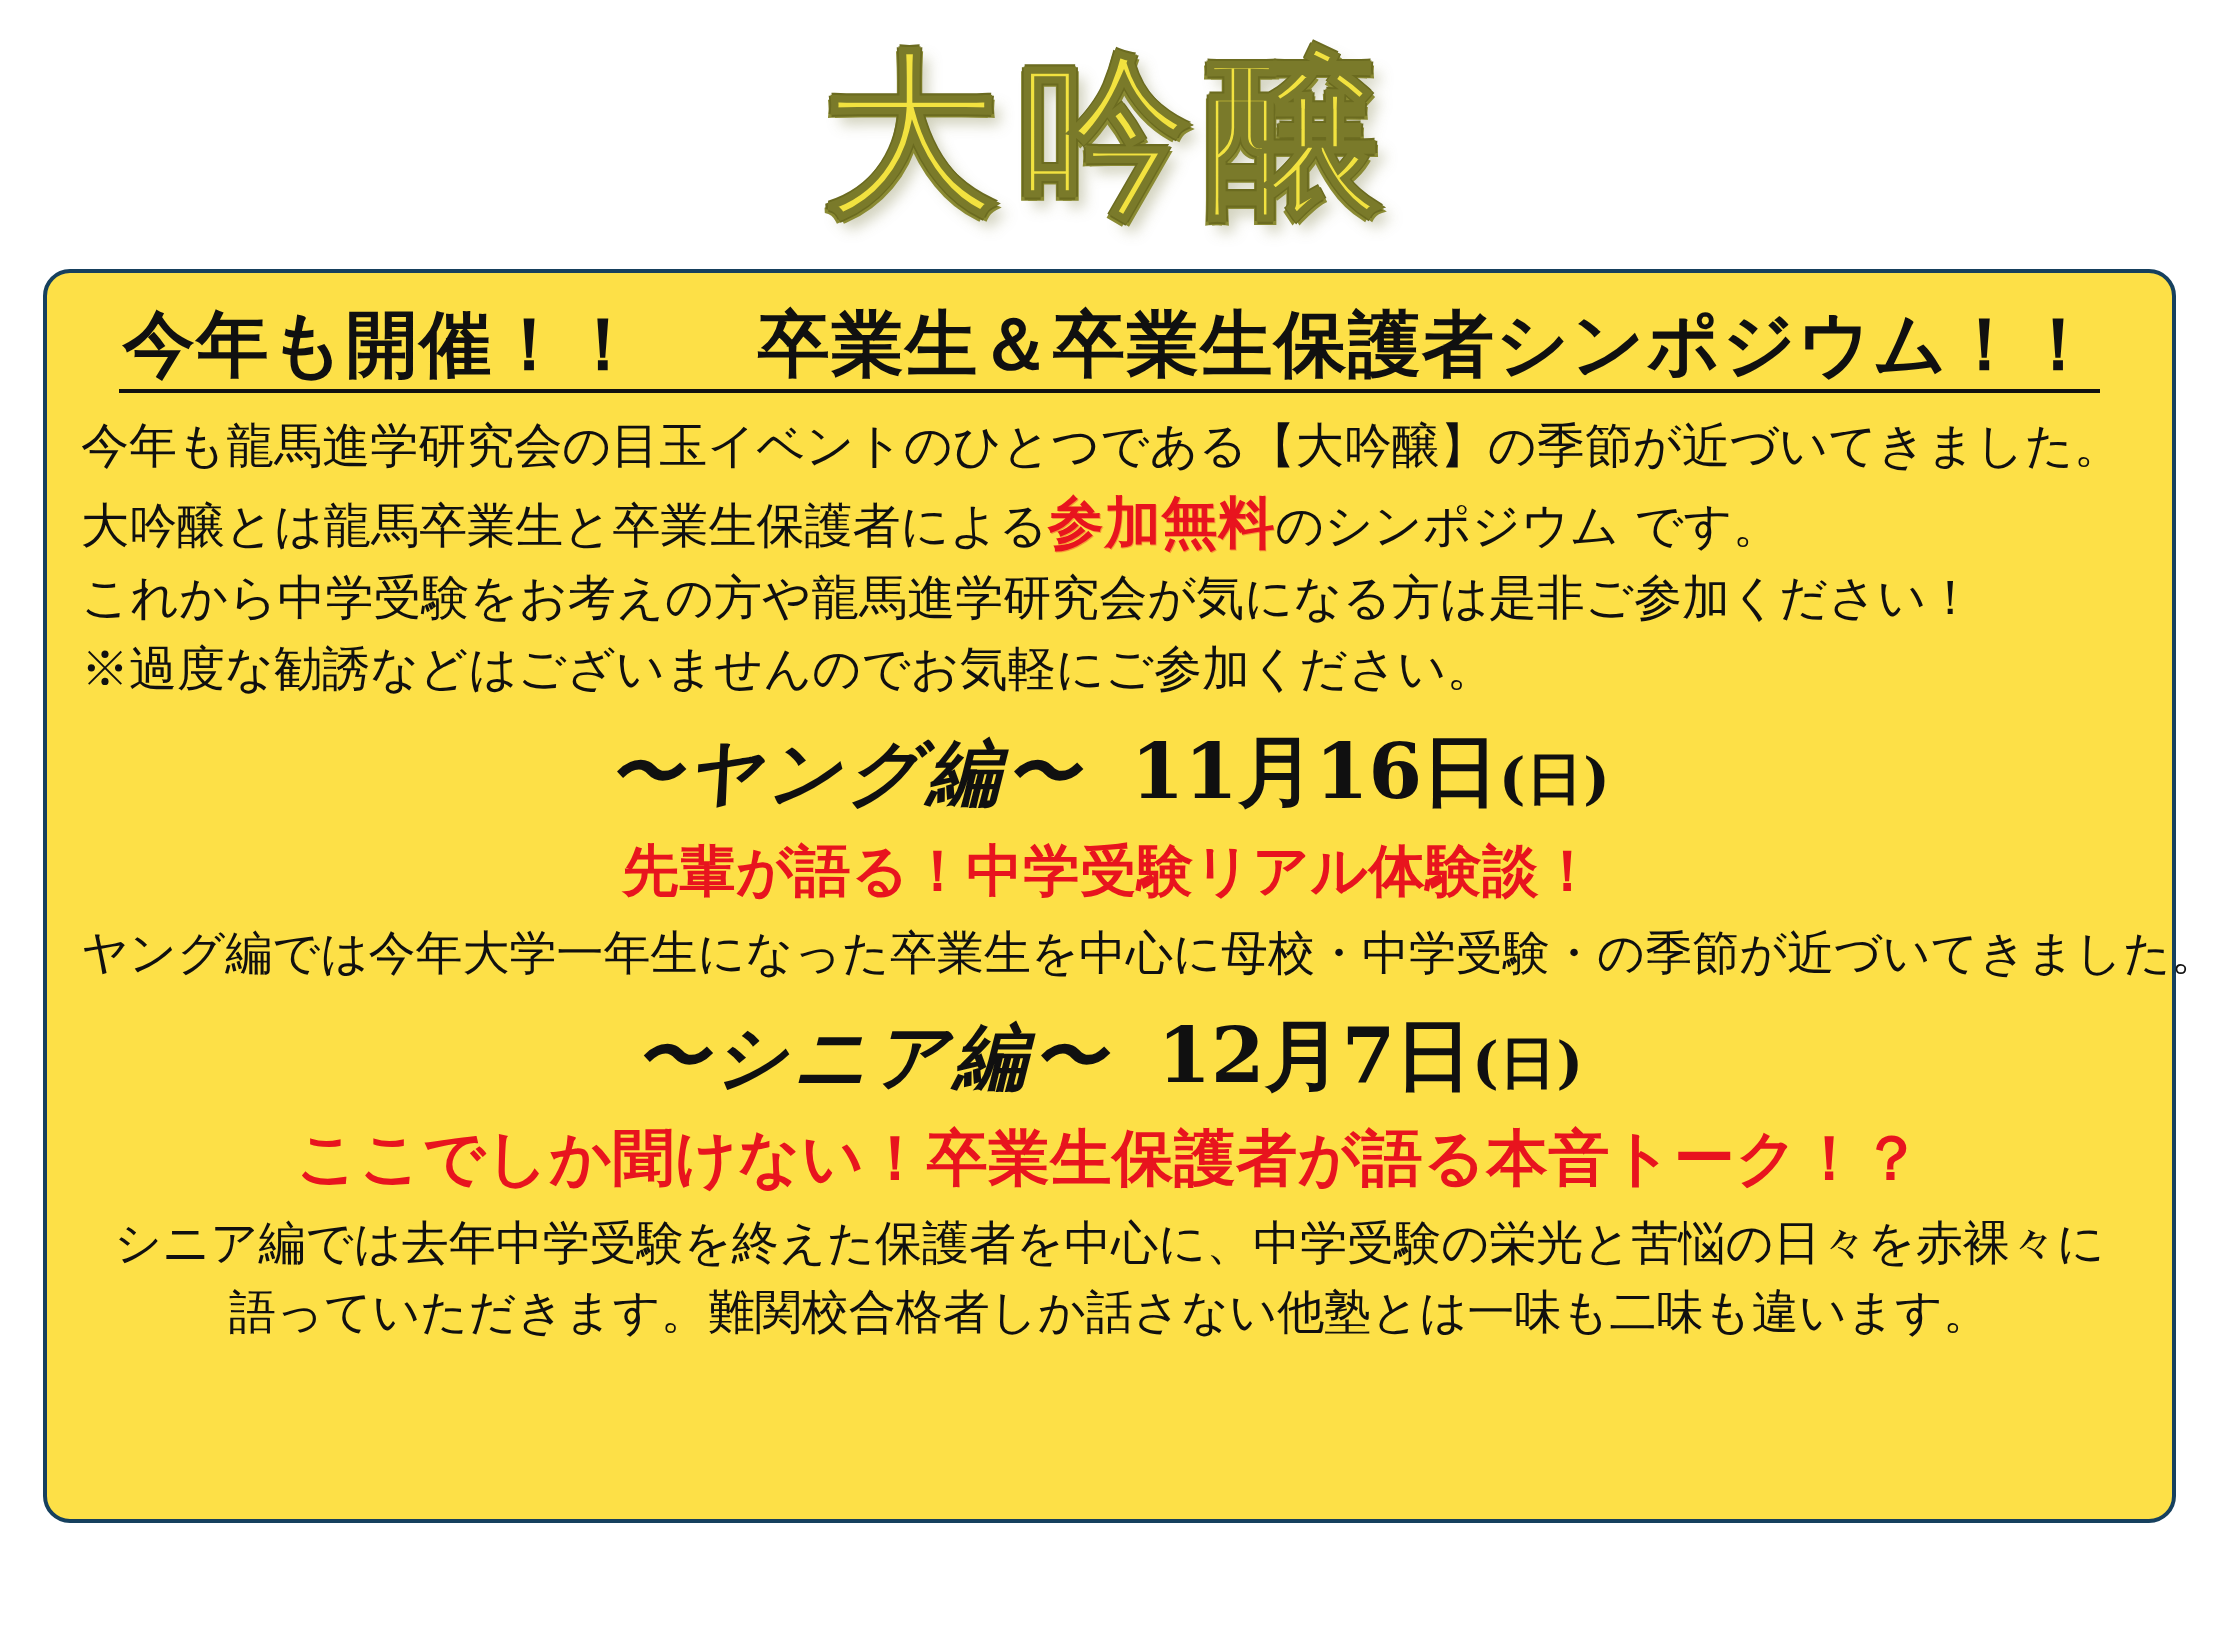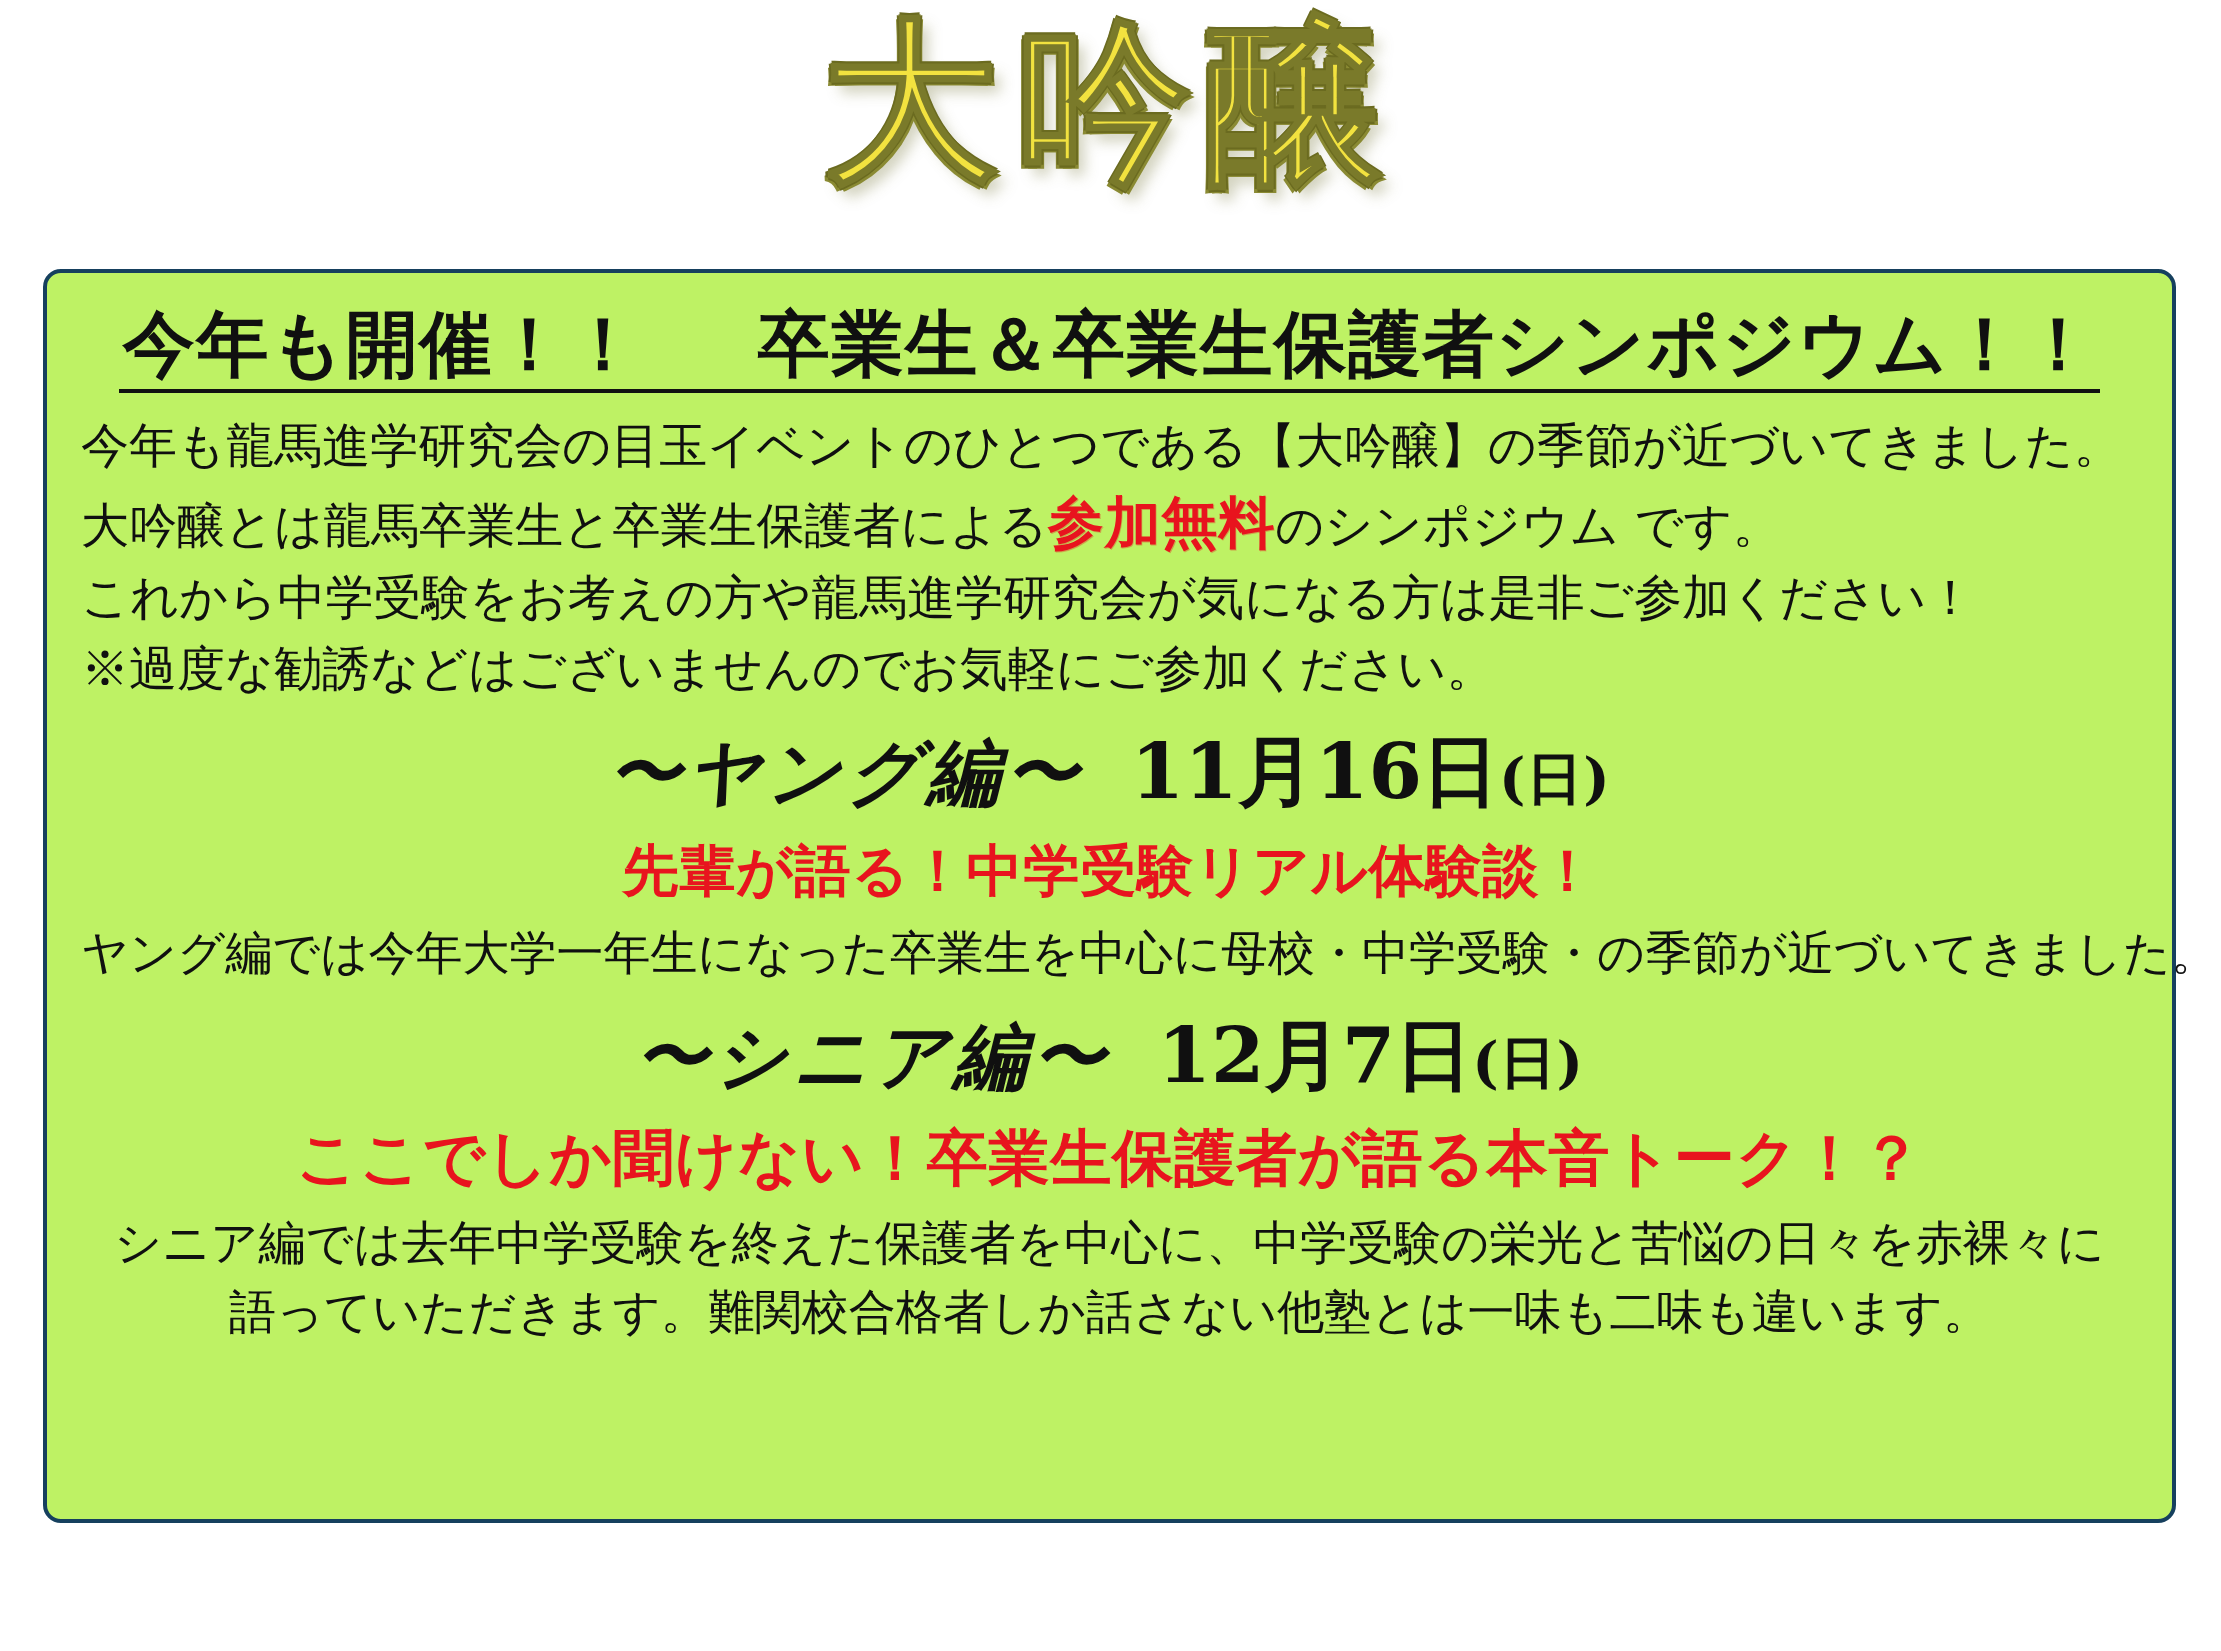--- a/index.html
+++ b/index.html
@@ -16,20 +16,21 @@
     position: relative;
   }
 
   
   .title-wrap {
     width: 100%;
     text-align: center;
     padding-top: 9px;
     height: 231px;
     box-sizing: border-box;
+    margin-top: 32px;
   }
   .poster-title {
     display: inline-block;
     font-family: "DejaVu Serif", "Liberation Serif", serif;
     font-weight: 700;
     font-size: 176px;
     line-height: 1.06;
     letter-spacing: 16px;
     color: #f2e23f;
     text-shadow:
@@ -44,24 +45,24 @@
   }
 
   
   .main-box {
     position: absolute;
     left: 43px;
     top: 269px;
     width: 2133px;
     height: 1254px;
     border: 4.5px solid #16405e;
-    border-radius: 18px;
+    border-radius: 27px;
     box-sizing: border-box;
     padding: 23px 34px 18px 34px;
-    background: #bef264;
+    background: #fde047;
   }
 
   .headline {
     text-align: center;
     font-family: "DejaVu Serif", "Liberation Serif", serif;
     font-weight: 700;
     font-size: 72px;
     line-height: 1.22;
     letter-spacing: 1.8px;
     white-space: nowrap;

